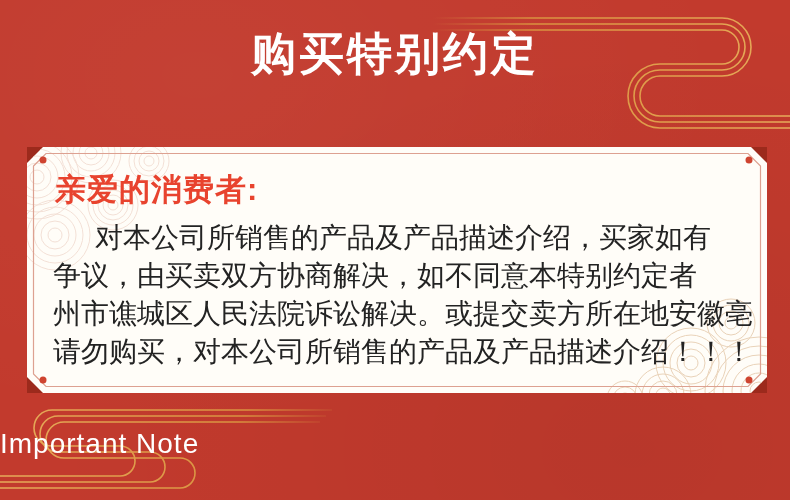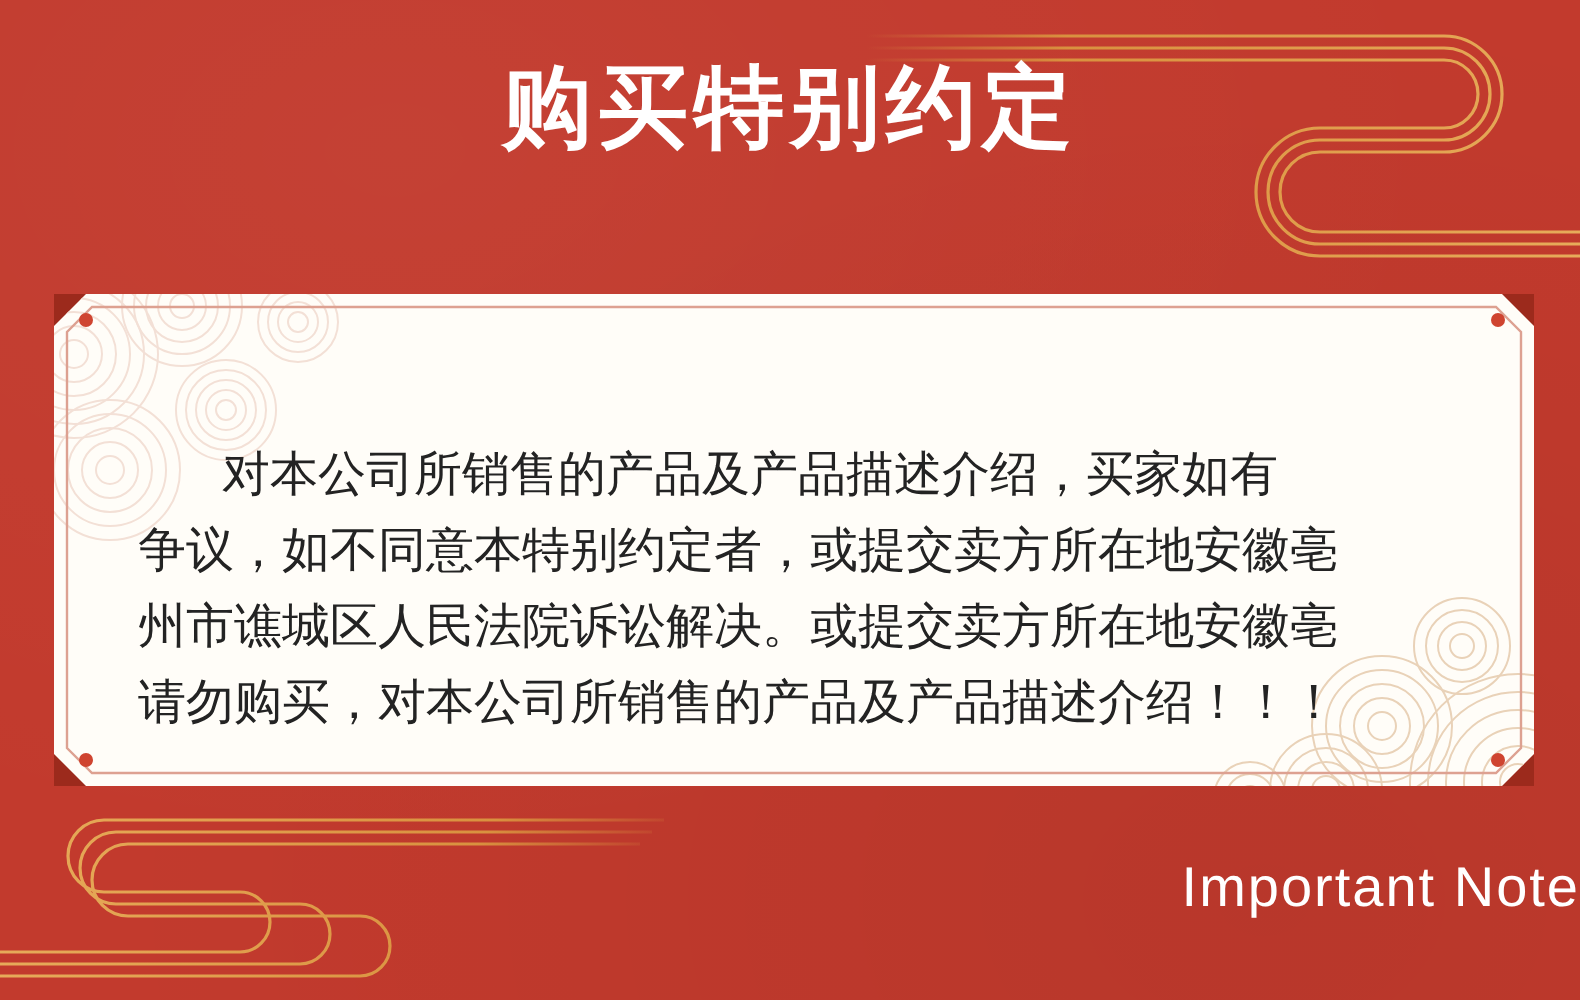--- a/index.html
+++ b/index.html
@@ -26,26 +26,26 @@
   }
   .card{position:absolute;left:27px;top:147px;width:740px;height:246px;}
   .card-frame{position:absolute;left:0;top:0;width:740px;height:246px;}
   .card-content{position:absolute;left:0;top:0;width:740px;height:246px;}
   .notice-heading{
     position:absolute;left:28px;top:22px;
     font-size:31px;font-weight:800;letter-spacing:1px;color:var(--heading_color);
   }
   .notice-body{
     position:absolute;left:26px;top:72px;width:690px;
-    font-size:24px;line-height:38px;color:var(--body_color);font-weight:500;margin-left:16px;
+    font-size:28px;line-height:38px;color:var(--body_color);font-weight:500;
   }
   .notice-body .line{white-space:nowrap;}
   .notice-body .line.indent{text-indent:42px;}
   .footer-label{
-    position:absolute;left:0;top:428px;width:100%;text-align:right;
+    position:absolute;left:0;top:428px;width:100%;text-align:left;
     font-size:28px;font-weight:400;letter-spacing:1px;color:var(--title_color);
   }
 </style>
 </head>
 <body>
 
 <div class="stage">
 
   <svg class="ornament top-right" viewBox="0 0 360 140" fill="none">
     <defs>
@@ -173,23 +173,24 @@
 
       <g fill="var(--dot,#cf4430)">
         <circle cx="16" cy="13" r="3.5"></circle>
         <circle cx="722" cy="13" r="3.5"></circle>
         <circle cx="16" cy="233" r="3.5"></circle>
         <circle cx="722" cy="233" r="3.5"></circle>
       </g>
     </svg>
 
     <div class="card-content">
+      <div class="notice-heading">亲爱的消费者:</div>
       <div class="notice-body">
         <div class="line indent">对本公司所销售的产品及产品描述介绍，买家如有</div>
-        <div class="line">争议，如不同意本特别约定者，或提交卖方所在地安徽亳</div>
+        <div class="line">争议，由买卖双方协商解决，如不同意本特别约定者</div>
         <div class="line">州市谯城区人民法院诉讼解决。或提交卖方所在地安徽亳</div>
         <div class="line">请勿购买，对本公司所销售的产品及产品描述介绍！！！</div>
       </div>
     </div>
   </div>
 
   <div class="footer-label">Important Note</div>
 
 </div>
 

